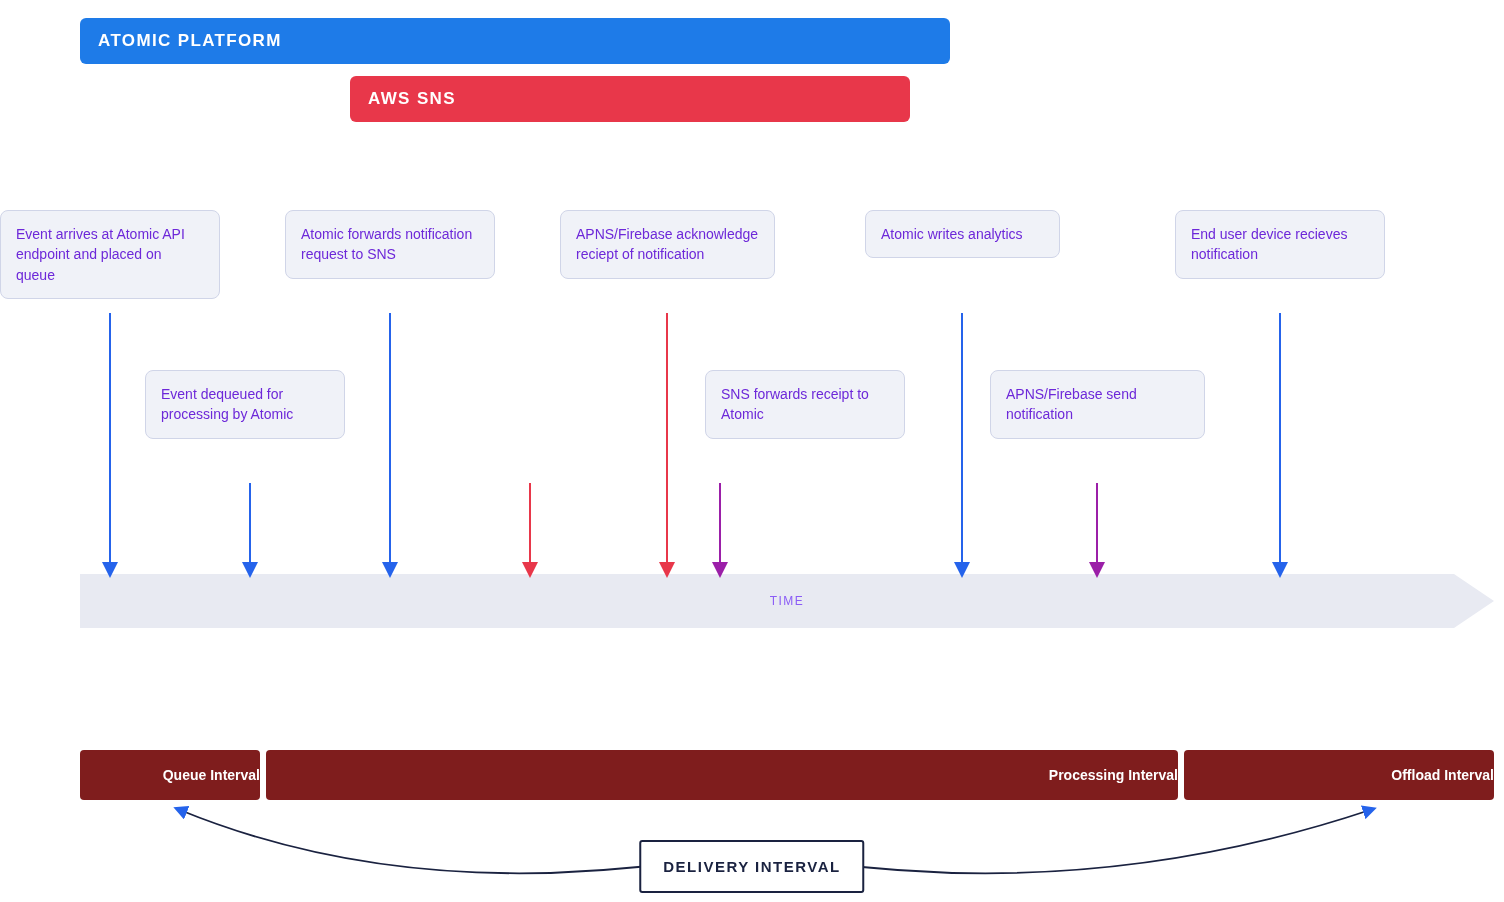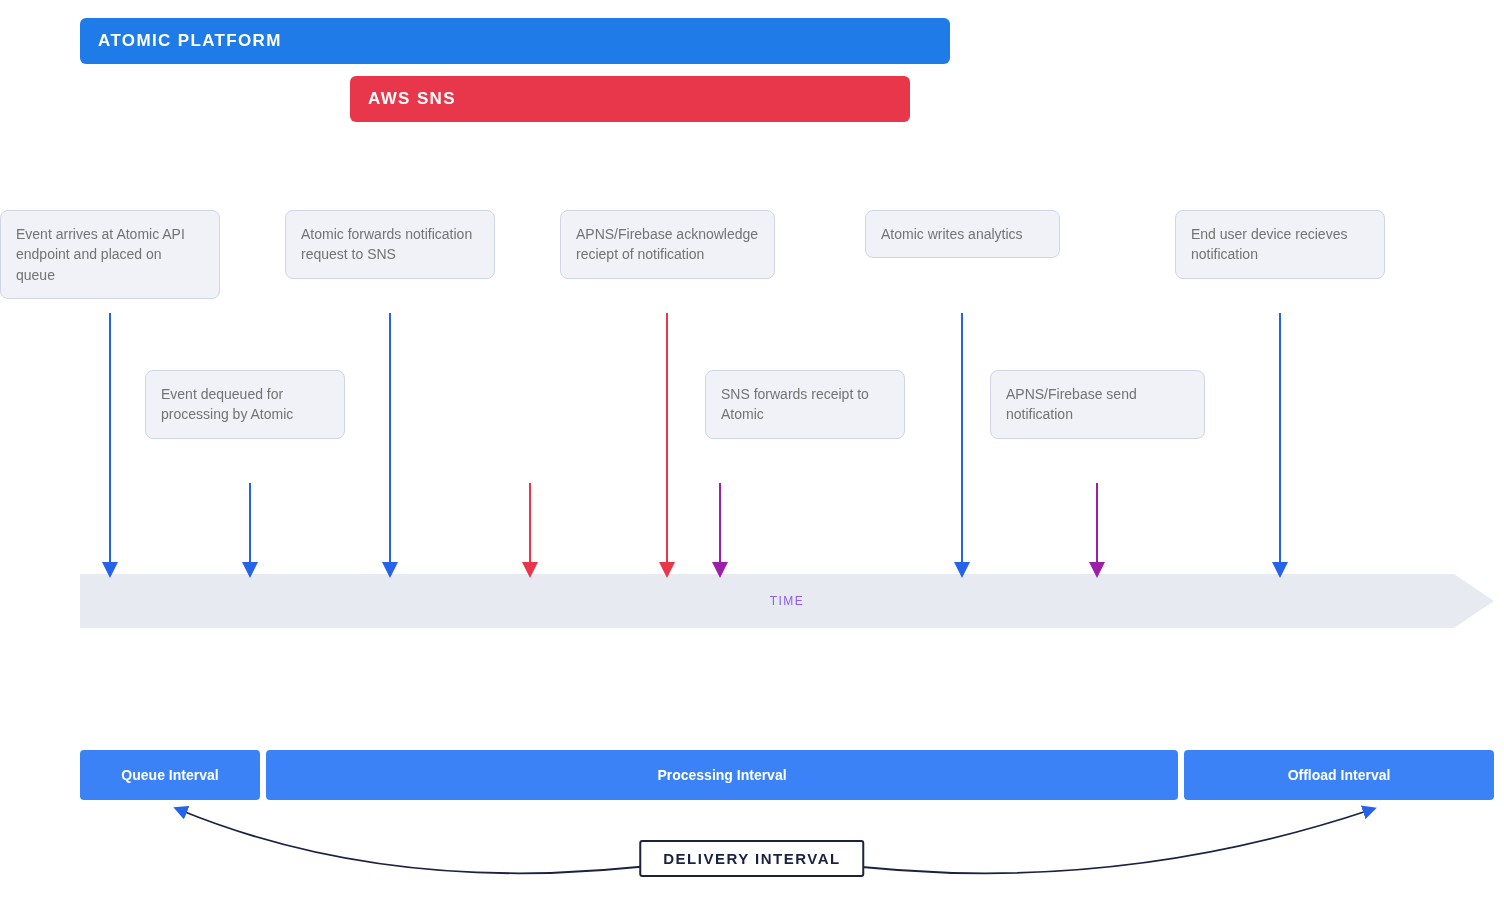--- a/index.html
+++ b/index.html
@@ -82,44 +82,44 @@
       position: absolute;
       top: 750px;
       left: 80px;
       right: 10px;
       display: flex;
       gap: 6px;
       height: 50px;
     }
 
     .interval-bar {
-      background: #3b82f6;
+      background: #7f1d1d;
       color: #fff;
       display: flex;
       align-items: center;
-      justify-content: center;
+      justify-content: flex-end;
       font-size: 14px;
       font-weight: 600;
       border-radius: 4px;
       height: 50px;
     }
 
     .interval-queue { width: 180px; flex-shrink: 0; }
     .interval-processing { flex: 1; }
     .interval-offload { width: 310px; flex-shrink: 0; }
 
     
     .delivery-interval {
       position: absolute;
       top: 840px;
       left: 50%;
       transform: translateX(-50%);
       border: 2.5px solid #1a2240;
       background: #fff;
-      padding: 8px 22px;
+      padding: 16px 22px;
       font-weight: 800;
       font-size: 15px;
       letter-spacing: 0.1em;
       color: #1a2240;
       border-radius: 3px;
       white-space: nowrap;
     }
 
     
     .arrows-svg {
@@ -132,21 +132,21 @@
     }
 
     
     .ebox {
       position: absolute;
       background: #f0f2f8;
       border: 1.5px solid #d0d5e8;
       border-radius: 8px;
       padding: 13px 15px;
       font-size: 14px;
-      color: #737373;
+      color: #6d28d9;
       line-height: 1.45;
     }
   </style>
 </head>
 <body>
 
 <div class="diagram-container">
 
   <div style="position:absolute; top:18px; left:80px; right:10px;">
     <div class="bar bar-atomic">

